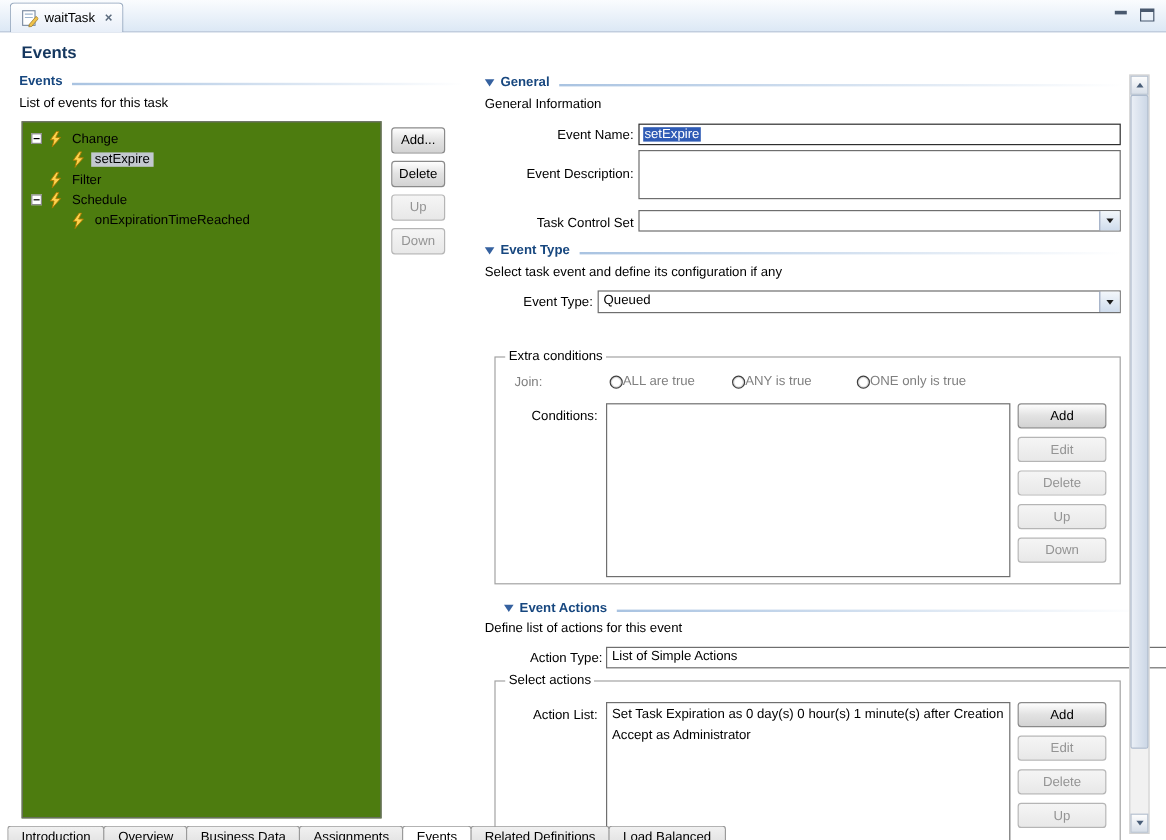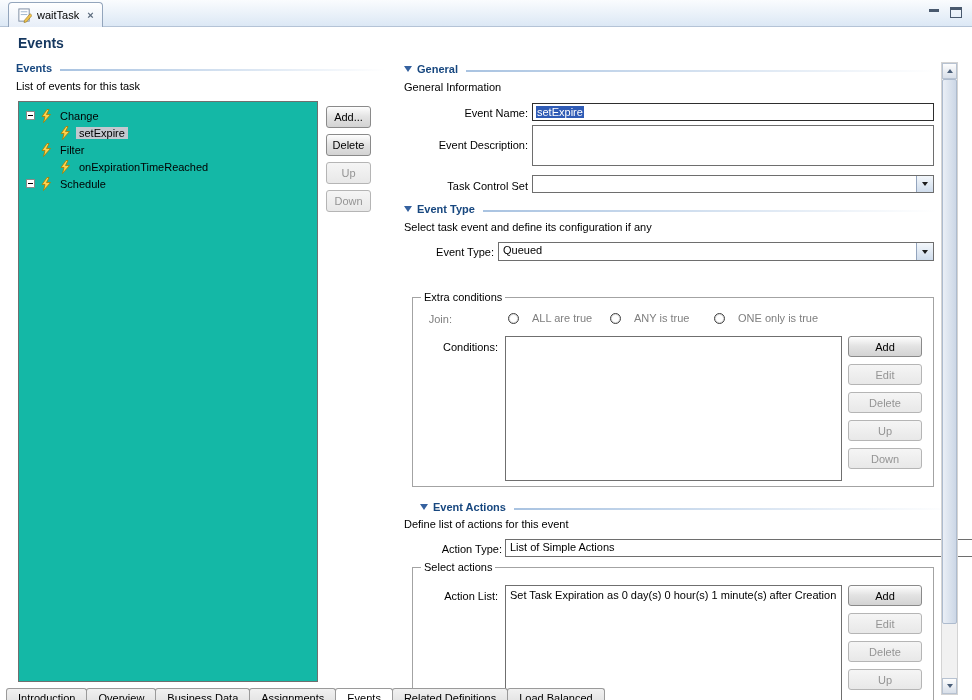--- a/index.html
+++ b/index.html
@@ -24,21 +24,21 @@
   .sec-head { position:absolute; display:flex; align-items:center; height:14px; }
   .twistie { width:0; height:0; border-left:4px solid transparent; border-right:4px solid transparent;
     border-top:6px solid #35619f; margin-right:5px; }
   .sec-title { font-weight:bold; color:#17477f; white-space:nowrap; }
   .sec-line { flex:1; height:2px; margin-left:8px; margin-top:3px;
     background:linear-gradient(to right,#a9c3e1,rgba(255,255,255,0)); }
   .subtitle { position:absolute; color:#000; white-space:nowrap; }
 
   
   .tree { position:absolute; left:18px; top:101px; width:300px; height:581px;
-    border:1px solid #6f6f6f; background:#14b8a6; padding-top:5px; overflow:hidden; }
+    border:1px solid #6f6f6f; background:#4d7c0f; padding-top:5px; overflow:hidden; }
   .trow { height:17px; display:flex; align-items:center; white-space:nowrap; }
   .trow.l0e { padding-left:7px; }
   .trow.l0  { padding-left:20px; }
   .trow.l1  { padding-left:39px; }
   .expander { width:9px; height:9px; border:1px solid #898989; background:#fff;
     margin-right:4px; position:relative; flex:none; cursor:pointer; }
   .expander::after { content:""; position:absolute; left:1px; right:1px; top:3px; height:1px; background:#000; }
   .bolt { width:14px; height:14px; margin-right:4px; flex:none; }
   .tlabel { padding:0 3px; }
   .trow.selected .tlabel { background:#c3c8cf; }
@@ -60,21 +60,21 @@
   .combo .val { flex:1; padding:1px 4px; overflow:hidden; white-space:nowrap; }
   .combo .arrow-btn { width:17px; border-left:1px solid #93a4bd;
     background:linear-gradient(#f3f7fb,#cfdcec); display:flex; align-items:center; justify-content:center; cursor:pointer; }
   .tri-down { width:0; height:0; border-left:3.5px solid transparent; border-right:3.5px solid transparent;
     border-top:4px solid #1c1c1c; }
 
   .group { position:absolute; border:1px solid #a3a3a3; }
   .group-legend { position:absolute; top:-7px; left:8px; background:#fff; padding:0 3px; }
   .listbox { position:absolute; background:#fff; border:1px solid #6f6f6f; overflow:hidden; }
   .listbox .li { padding:1px 4px; line-height:16px; white-space:nowrap; }
-  .radio-item { position:absolute; display:flex; align-items:flex-end; gap:13px; }
+  .radio-item { position:absolute; display:flex; align-items:flex-end; gap:0; }
   .radio { width:11px; height:11px; border-radius:50%; border:1px solid #3f3f3f; background:#fff;
     box-shadow:inset 0 0 0 1px #dcdcdc; flex:none; }
 
   
   .vscroll { position:absolute; left:941px; top:62px; width:17px; height:633px;
     background:#f1f1f1; border:1px solid #d3d3d3; }
   .sbtn { position:absolute; left:0; width:15px; height:16px;
     background:linear-gradient(#fdfdfd,#d8dfe9); border:1px solid #b7c2d1;
     display:flex; align-items:center; justify-content:center; cursor:pointer; }
   .sbtn.up { top:0; } .sbtn.down { bottom:0; }
@@ -130,32 +130,32 @@
       <polygon points="8,0.5 3,7.5 6,7.5 4.5,13.5 11.5,5.5 7.5,5.5 10,0.5" fill="#FFD24D" stroke="#A87B00" stroke-width="0.8"></polygon>
       </svg>
     <span class="tlabel">setExpire</span>
   </div>
   <div class="trow l0">
     <svg class="bolt" viewBox="0 0 14 14">
       <polygon points="8,0.5 3,7.5 6,7.5 4.5,13.5 11.5,5.5 7.5,5.5 10,0.5" fill="#FFD24D" stroke="#A87B00" stroke-width="0.8"></polygon>
       </svg>
     <span class="tlabel">Filter</span>
   </div>
-  <div class="trow l1">
-    <svg class="bolt" viewBox="0 0 14 14">
-      <polygon points="8,0.5 3,7.5 6,7.5 4.5,13.5 11.5,5.5 7.5,5.5 10,0.5" fill="#FFD24D" stroke="#A87B00" stroke-width="0.8"></polygon>
-      </svg>
-    <span class="tlabel">onExpirationTimeReached</span>
-  </div>
   <div class="trow l0e">
     <span class="expander"></span>
     <svg class="bolt" viewBox="0 0 14 14">
       <polygon points="8,0.5 3,7.5 6,7.5 4.5,13.5 11.5,5.5 7.5,5.5 10,0.5" fill="#FFD24D" stroke="#A87B00" stroke-width="0.8"></polygon>
       </svg>
     <span class="tlabel">Schedule</span>
+  </div>
+  <div class="trow l1">
+    <svg class="bolt" viewBox="0 0 14 14">
+      <polygon points="8,0.5 3,7.5 6,7.5 4.5,13.5 11.5,5.5 7.5,5.5 10,0.5" fill="#FFD24D" stroke="#A87B00" stroke-width="0.8"></polygon>
+      </svg>
+    <span class="tlabel">onExpirationTimeReached</span>
   </div>
 </div>
 
 <div class="btn" style="left:326px; top:106px; width:45px;">Add...</div>
 <div class="btn" style="left:326px; top:134px; width:45px;">Delete</div>
 <div class="btn disabled" style="left:326px; top:162px; width:45px;">Up</div>
 <div class="btn disabled" style="left:326px; top:190px; width:45px;">Down</div>
 
 <div class="sec-head" style="left:404px; top:62px; width:532px;">
   <span class="twistie"></span>
@@ -234,20 +234,21 @@
       <span class="tri-down"></span>
     </span>
 </div>
 
 <div class="group" style="left:412px; top:567px; width:522px; height:145px;">
   <span class="group-legend">Select actions</span>
 </div>
 <div class="flabel" style="left:398px; top:590px; width:100px;">Action List:</div>
 <div class="listbox" style="left:505px; top:585px; width:337px; height:125px;">
   <div class="li">Set Task Expiration as 0 day(s) 0 hour(s) 1 minute(s) after Creation</div>
+  <div class="li">Accept as Administrator</div>
 </div>
 
 <div class="btn" style="left:848px; top:585px; width:74px; height:21px;">Add</div>
 <div class="btn disabled" style="left:848px; top:613px; width:74px; height:21px;">Edit</div>
 <div class="btn disabled" style="left:848px; top:641px; width:74px; height:21px;">Delete</div>
 <div class="btn disabled" style="left:848px; top:669px; width:74px; height:21px;">Up</div>
 
 <div class="vscroll">
   <div class="sbtn up">
       <span class="tri-up-s"></span>

